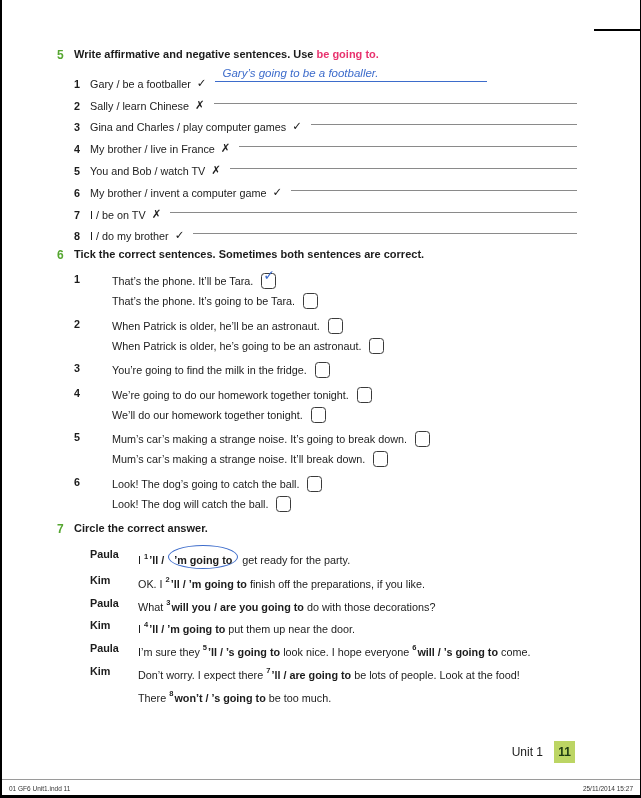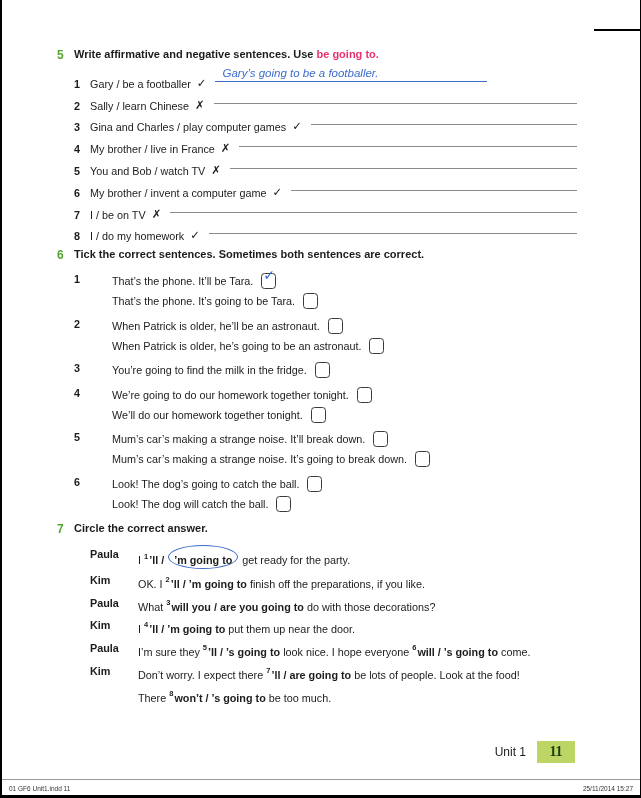--- a/index.html
+++ b/index.html
@@ -35,21 +35,21 @@
   .box .tick{position:absolute;left:1px;top:-7px;color:var(--blue,#3d6ccb);font-size:14px;font-weight:bold;}
   
   .d-row{display:grid;grid-template-columns:48px 1fr;margin-left:16px;font-size:10.8px;line-height:19.3px;}
   .d-speaker{font-weight:bold;}
   .seg-b{font-weight:bold;}
   .d-text sup{font-size:7.5px;font-weight:bold;position:relative;top:-1px;margin-right:1px;}
   .circled{display:inline-block;border:1.6px solid var(--blue,#3d6ccb);border-radius:50%;padding:8px 5px 1px;margin:0 1px;line-height:13px;}
   
   .page-footer{position:absolute;right:65px;bottom:32px;display:flex;align-items:center;}
   .unit-label{font-size:12px;margin-right:11px;}
-  .page-box{width:38px;height:22px;background:var(--page-box,#bcd564);display:flex;align-items:center;justify-content:center;font-weight:bold;font-size:14px;color:#1d3a12;font-family:Liberation Serif, serif;}
+  .page-box{width:21px;height:22px;background:var(--page-box,#bcd564);display:flex;align-items:center;justify-content:center;font-weight:bold;font-size:12px;color:#1d3a12;}
   .print-footer{position:absolute;left:0;right:0;bottom:3px;border-top:1px solid #9a9a9a;display:flex;justify-content:space-between;padding:5px 7px 0;font-size:6.5px;color:#333;font-family:"Liberation Sans","DejaVu Sans",sans-serif;}
 </style>
 </head>
 <body>
 
 <div class="page">
   <div class="scan-mark"></div>
 
   <div class="content">
 
@@ -97,21 +97,21 @@
               <span class="a-line"></span>
             </div>
             <div class="q-row">
               <span class="q-num">7</span>
               <span class="q-text">I / be on TV</span>
               <span class="q-mark">✗</span>
               <span class="a-line"></span>
             </div>
             <div class="q-row">
               <span class="q-num">8</span>
-              <span class="q-text">I / do my homework</span>
+              <span class="q-text">I / do my brother</span>
               <span class="q-mark">✓</span>
               <span class="a-line"></span>
             </div>
           </div>
       </div>
     </div>
 
     <div class="ex ex6">
       <span class="ex-num">6</span>
       <div class="ex-body">
@@ -166,25 +166,25 @@
                 <div class="t-row">
                   <span class="t-text">We’ll do our homework together tonight.</span>
                   <span class="box"></span>
                 </div>
               </div>
             </div>
             <div class="t-item">
               <span class="q-num">5</span>
               <div class="t-rows">
                 <div class="t-row">
+                  <span class="t-text">Mum’s car’s making a strange noise. It’s going to break down.</span>
+                  <span class="box"></span>
+                </div>
+                <div class="t-row">
                   <span class="t-text">Mum’s car’s making a strange noise. It’ll break down.</span>
-                  <span class="box"></span>
-                </div>
-                <div class="t-row">
-                  <span class="t-text">Mum’s car’s making a strange noise. It’s going to break down.</span>
                   <span class="box"></span>
                 </div>
               </div>
             </div>
             <div class="t-item">
               <span class="q-num">6</span>
               <div class="t-rows">
                 <div class="t-row">
                   <span class="t-text">Look! The dog’s going to catch the ball.</span>
                   <span class="box"></span>

